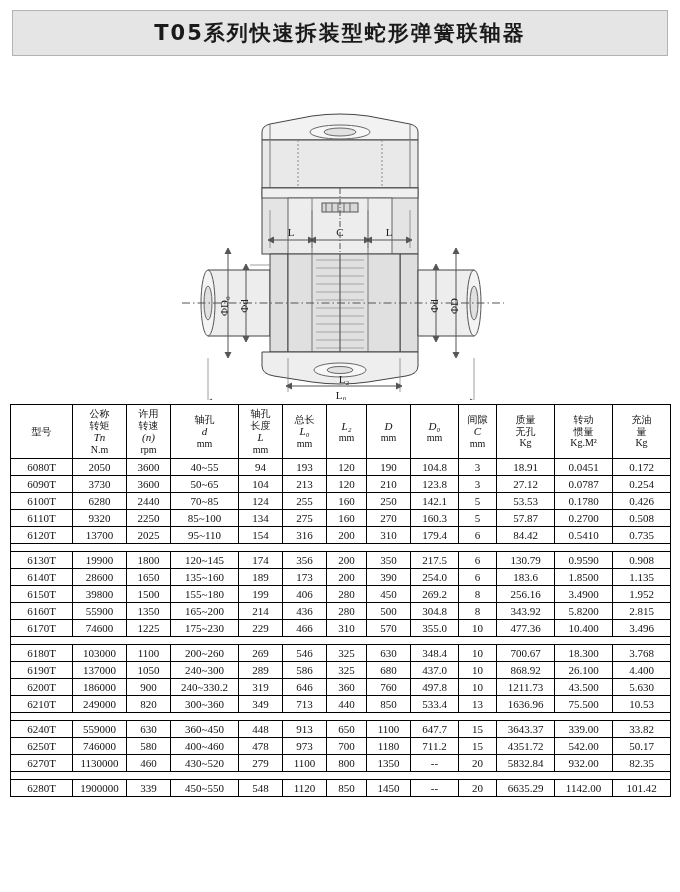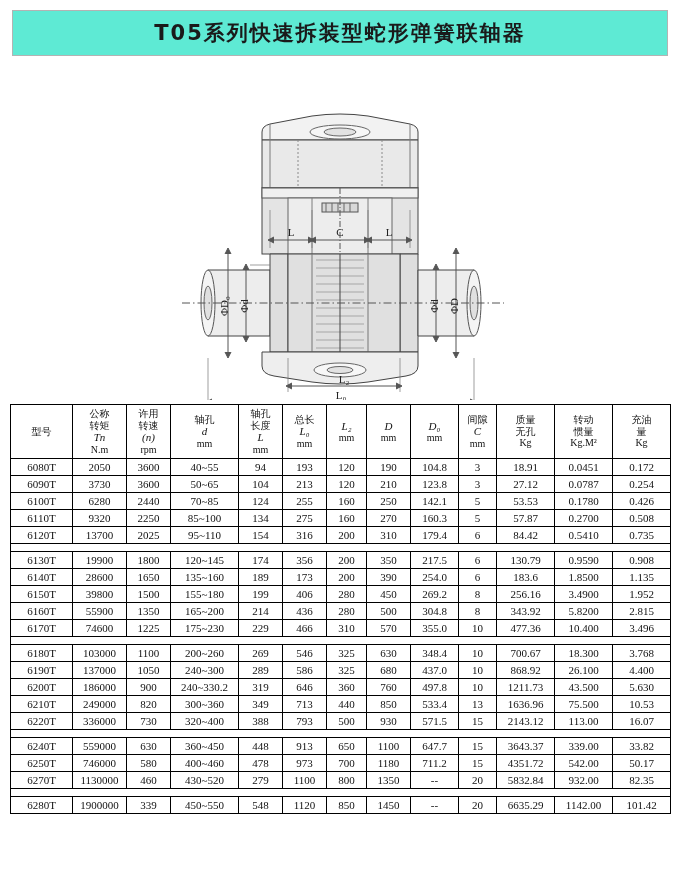--- a/index.html
+++ b/index.html
@@ -13,21 +13,21 @@
     color: #111;
     position: relative;
     overflow: hidden;
   }
 
   
   .title-bar {
     position: absolute;
     left: 12px; top: 10px;
     width: 656px; height: 46px;
-    background: #5eead4;
+    background: #e5e5e5;
     border: 1px solid #b3b3b3;
     display: flex;
     align-items: center;
     justify-content: center;
     text-align: center;
   }
   .title-text {
     font-family: "DejaVu Sans", sans-serif;
     font-size: 21px;
     font-weight: bold;
@@ -497,35 +497,20 @@
           <td>349</td>
           <td>713</td>
           <td>440</td>
           <td>850</td>
           <td>533.4</td>
           <td>13</td>
           <td>1636.96</td>
           <td>75.500</td>
           <td>10.53</td>
         </tr>
-      <tr>
-          <td>6220T</td>
-          <td>336000</td>
-          <td>730</td>
-          <td>320~400</td>
-          <td>388</td>
-          <td>793</td>
-          <td>500</td>
-          <td>930</td>
-          <td>571.5</td>
-          <td>15</td>
-          <td>2143.12</td>
-          <td>113.00</td>
-          <td>16.07</td>
-        </tr>
       <tr class="gap">
           <td colspan="13"></td>
         </tr>
 
       <tr>
           <td>6240T</td>
           <td>559000</td>
           <td>630</td>
           <td>360~450</td>
           <td>448</td>

